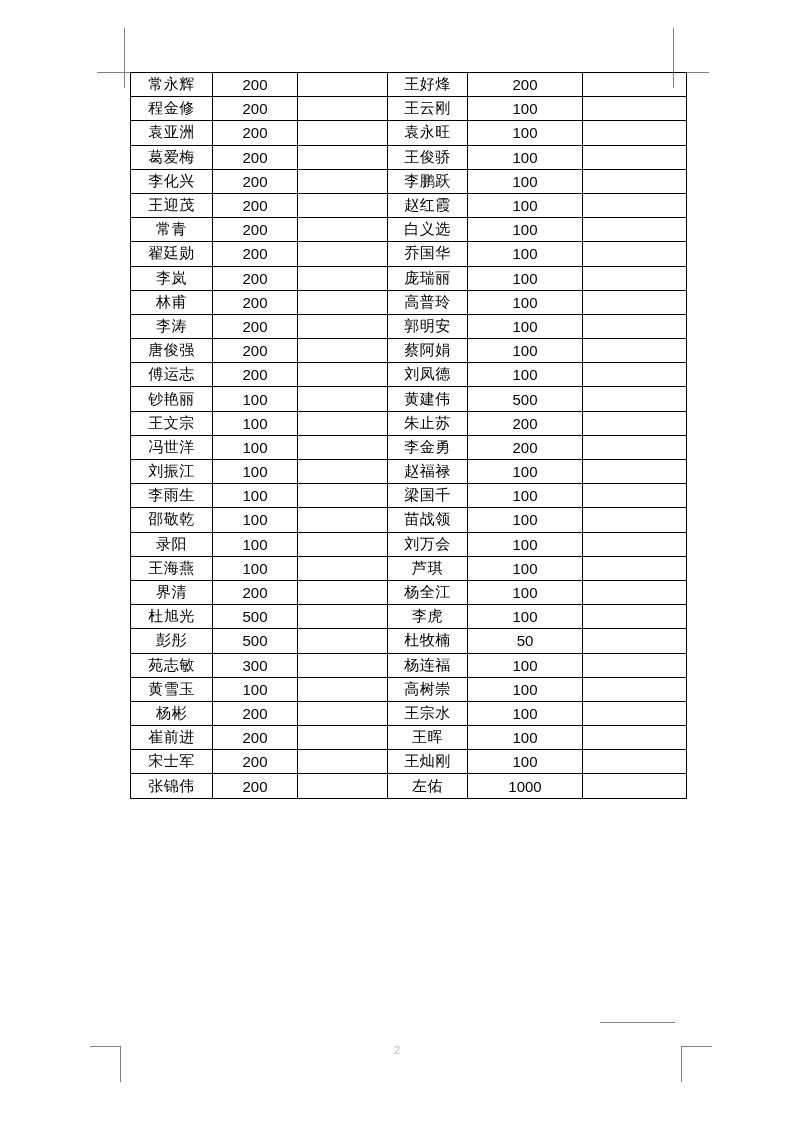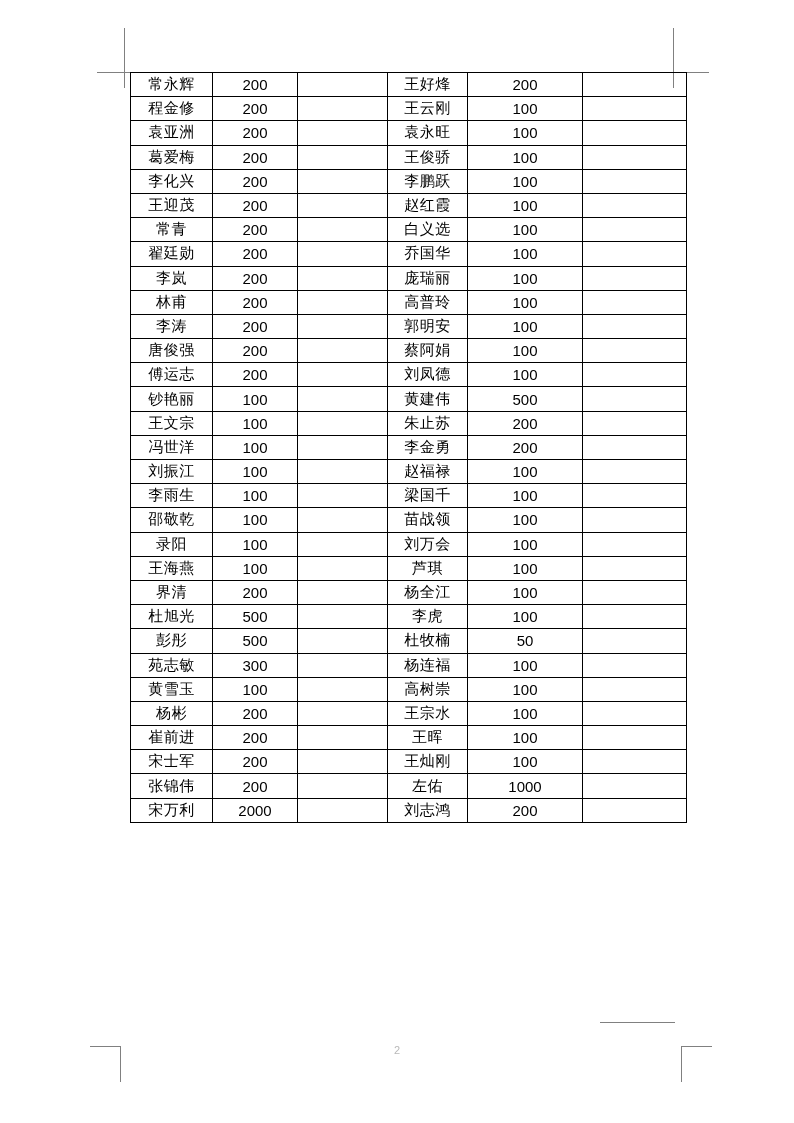--- a/index.html
+++ b/index.html
@@ -372,25 +372,17 @@
           <td class="c-blank-r"></td>
         </tr>
         <tr>
           <td class="c-name-l cn">张锦伟</td>
           <td class="c-amt-l num">200</td>
           <td class="c-blank-l"></td>
           <td class="c-name-r cn">左佑</td>
           <td class="c-amt-r num">1000</td>
           <td class="c-blank-r"></td>
         </tr>
-        <tr>
-          <td class="c-name-l cn">宋万利</td>
-          <td class="c-amt-l num">2000</td>
-          <td class="c-blank-l"></td>
-          <td class="c-name-r cn">刘志鸿</td>
-          <td class="c-amt-r num">200</td>
-          <td class="c-blank-r"></td>
-        </tr>
       </tbody>
   </table>
 </div>
 
 <div id="page-number">2</div>
 
 </body></html>

